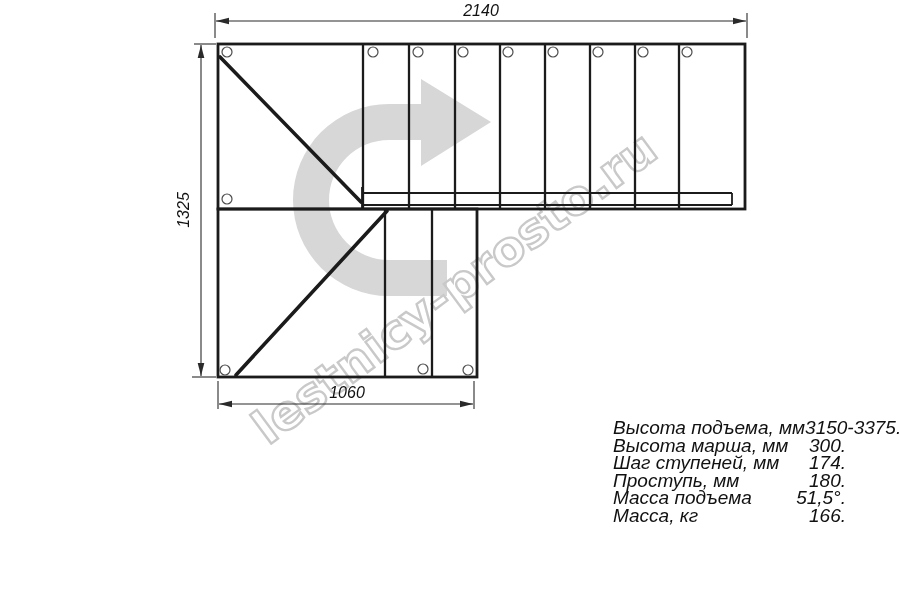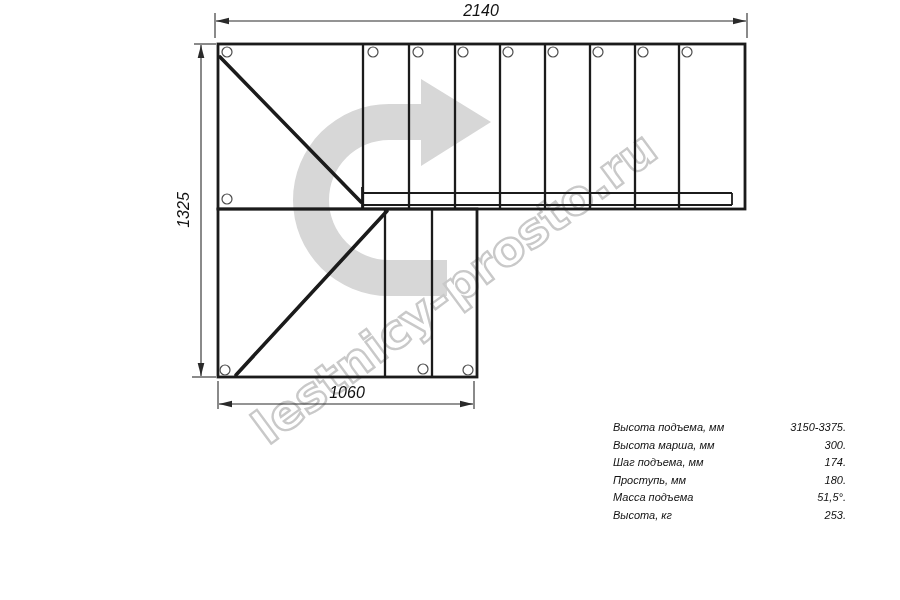--- a/index.html
+++ b/index.html
@@ -25,21 +25,21 @@
   .dimarrow{fill:var(--dim);stroke:none;}
   .hole{fill:#ffffff;stroke:#4d4d4d;stroke-width:1.2;}
   .arrowfill{fill:var(--arrow);stroke:none;}
   .wm{fill:none;stroke:var(--watermark);stroke-width:2.3;
       font-family:"DejaVu Sans",sans-serif;font-weight:bold;font-size:47px;}
   .dimtext{fill:var(--text);font-style:italic;font-size:16px;
       font-family:"Liberation Sans",sans-serif;}
 
   
   .specs{position:absolute;left:613px;top:419px;width:233px;
-      font-style:italic;font-size:11px;color:var(--text);}
+      font-style:italic;font-size:19px;color:var(--text);}
   .spec-row{display:flex;justify-content:space-between;line-height:17.6px;}
   .spec-label{white-space:nowrap;}
   .spec-value{white-space:nowrap;text-align:right;}
 </style>
 </head>
 <body>
 
 <div class="stage">
 
   <svg width="900" height="600" viewBox="0 0 900 600">
@@ -121,30 +121,30 @@
   <div class="specs">
     <div class="spec-row">
       <span class="spec-label">Высота подъема, мм</span>
       <span class="spec-value">3150-3375.</span>
     </div>
     <div class="spec-row">
       <span class="spec-label">Высота марша, мм</span>
       <span class="spec-value">300.</span>
     </div>
     <div class="spec-row">
-      <span class="spec-label">Шаг подъема, мм</span>
+      <span class="spec-label">Шаг ступеней, мм</span>
       <span class="spec-value">174.</span>
     </div>
     <div class="spec-row">
       <span class="spec-label">Проступь, мм</span>
       <span class="spec-value">180.</span>
     </div>
     <div class="spec-row">
       <span class="spec-label">Масса подъема</span>
       <span class="spec-value">51,5°.</span>
     </div>
     <div class="spec-row">
-      <span class="spec-label">Высота, кг</span>
-      <span class="spec-value">253.</span>
+      <span class="spec-label">Масса, кг</span>
+      <span class="spec-value">166.</span>
     </div>
   </div>
 
 </div>
 
 </body></html>

